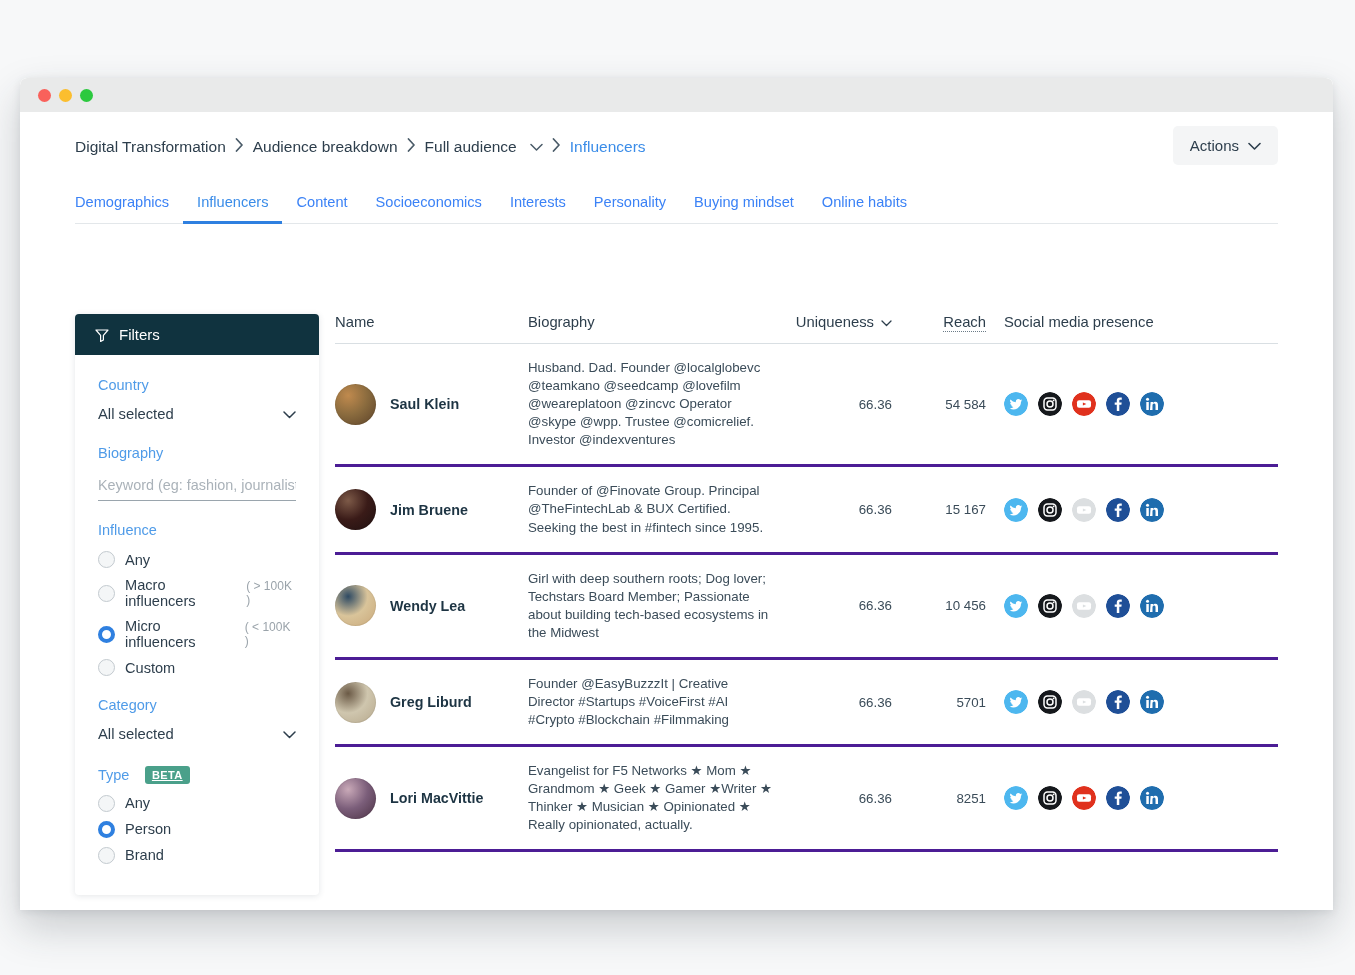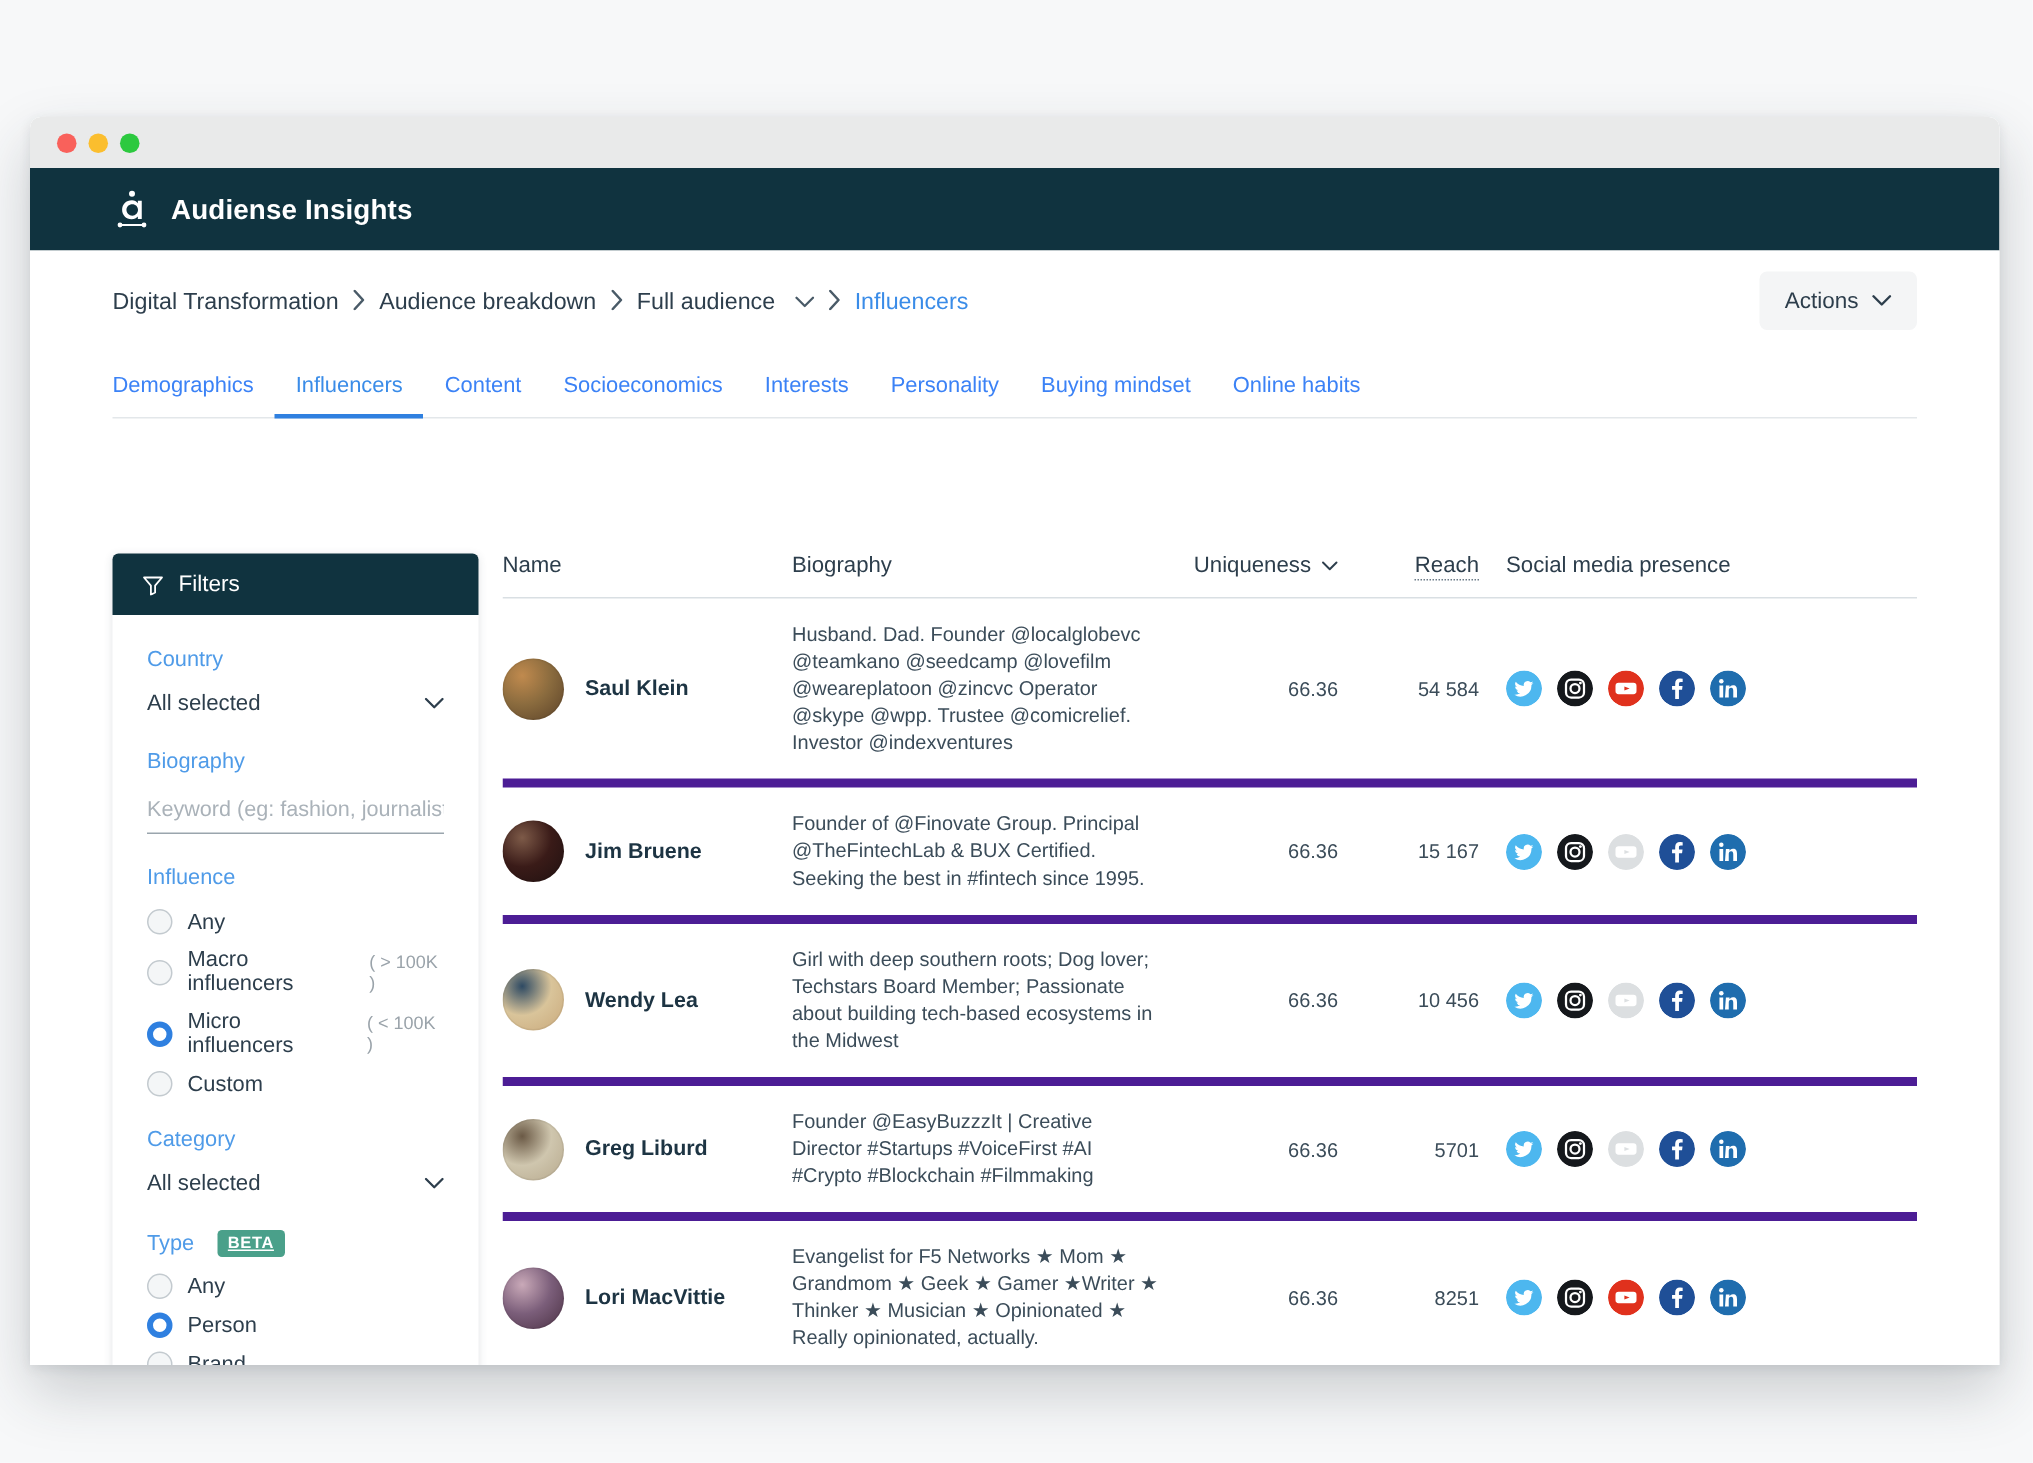--- a/index.html
+++ b/index.html
@@ -144,21 +144,21 @@
   table.inf thead tr { border-bottom: 1px solid #d9dfe3; }
   th.c-name { width: 193px; }
   th.c-bio { width: 250px; }
   th.c-uniq { width: 130px; text-align: right !important; padding-right: 16px !important; }
   th.c-reach { width: 78px; text-align: right !important; }
   th.c-social { padding-left: 18px !important; }
   .hdr-sort { display: inline-flex; align-items: center; gap: 7px; cursor: pointer; }
   .reach-hdr { border-bottom: 1px dotted #6b7b87; padding-bottom: 1px; cursor: help; }
   table.inf tbody td {
     padding: 15px 0; vertical-align: middle;
-    border-bottom: 6px solid #4c1d95; font-size: 13.3px; color: #3b4c59;
+    border-bottom: 3px solid #4c1d95; font-size: 13.3px; color: #3b4c59;
   }
   table.inf tbody tr:last-child td { border-bottom: none; }
   .name-cell { display: flex; align-items: center; gap: 14px; }
   .avatar {
     width: 41px; height: 41px; border-radius: 50%; flex: none;
     background-size: cover; background-position: center;
     box-shadow: 0 0 0 1px rgba(0,0,0,0.05) inset;
   }
   .pname { font-size: 14.3px; font-weight: bold; color: #1d3443; }
   .bio { line-height: 1.36; color: #4a5b68; font-size: 12.9px; padding-right: 18px; }
@@ -172,32 +172,20 @@
 <body>
 
 <div class="window">
 
   <div class="titlebar">
     <span class="dot red"></span>
     <span class="dot yellow"></span>
     <span class="dot green"></span>
   </div>
 
-  <div class="appbar">
-    <span class="logo-mark">
-      <svg viewBox="0 0 26 28" width="26" height="28">
-        <circle cx="13" cy="3.2" r="2" fill="#fff"></circle>
-        <path d="M13 7.5c-4 0-6.6 2.8-6.6 6.4 0 3.6 2.6 6.3 6.3 6.3 1.9 0 3.3-.7 4.2-1.8v1.6h2.6V7.8h-2.6v1.7C16 8.2 14.7 7.5 13 7.5zm.2 2.6c2.2 0 3.8 1.6 3.8 3.8s-1.6 3.9-3.8 3.9-3.9-1.7-3.9-3.9 1.7-3.8 3.9-3.8z" fill="#fff"></path>
-        <path d="M5 24h16" stroke="#fff" stroke-width="1.3"></path>
-        <circle cx="5" cy="24" r="1.6" fill="#fff"></circle>
-        <circle cx="21" cy="24" r="1.6" fill="#fff"></circle>
-      </svg>
-    </span>
-    <span class="app-title">Audiense Insights</span>
-  </div>
 
   <div class="content">
 
     <div class="breadcrumb">
       <span class="crumb">Digital Transformation</span>
       <span class="chev-sep">
         <svg class="sep-svg" viewBox="0 0 9 14">
             <path d="M1.5 1 L7 7 L1.5 13" stroke="#4a5b68" stroke-width="1.7" fill="none" stroke-linecap="round" stroke-linejoin="round"></path>
           </svg>
       </span>

